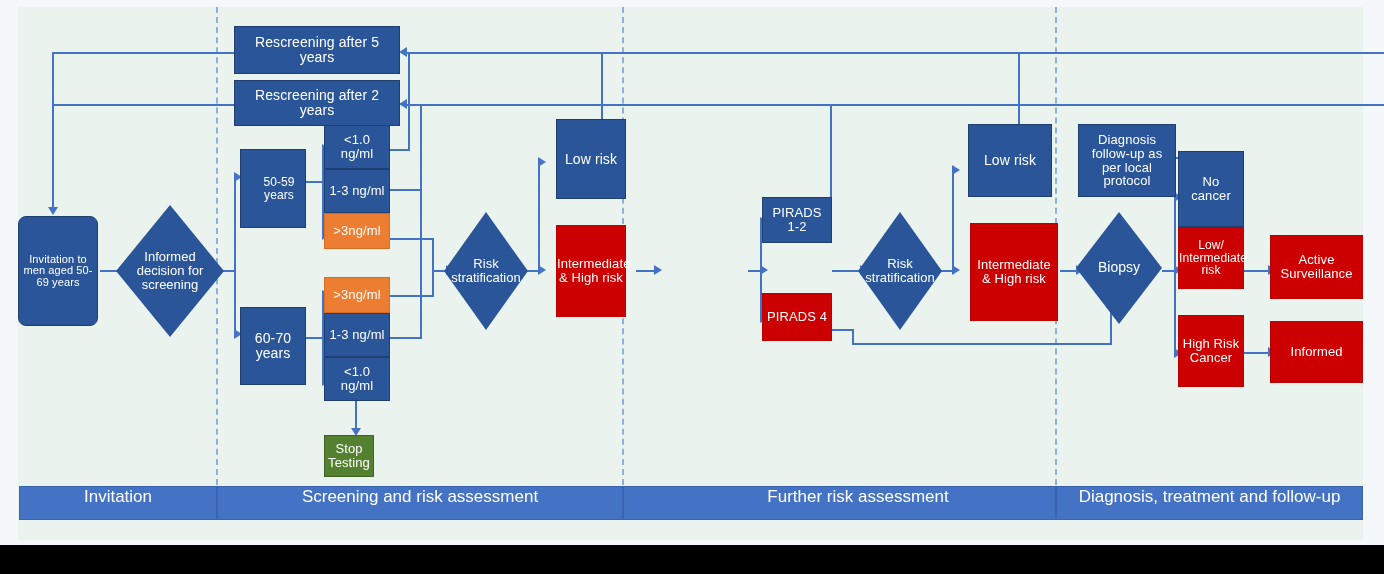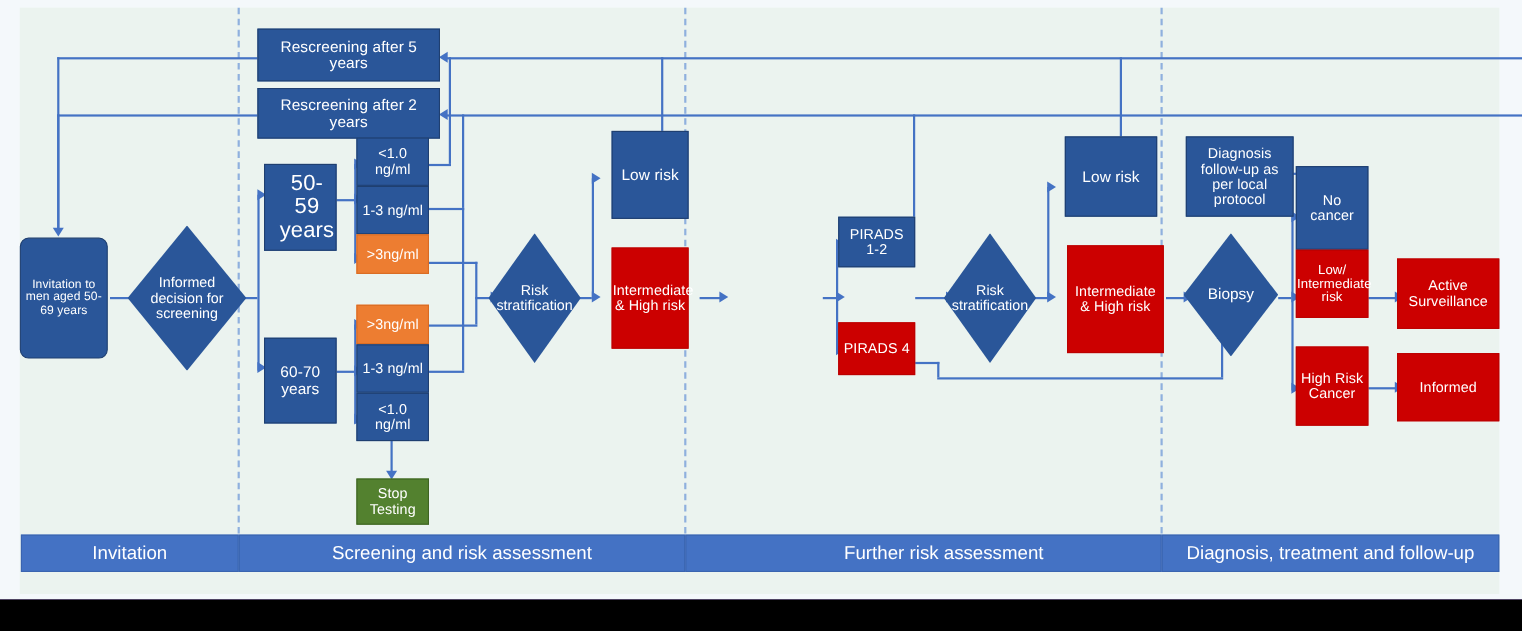--- a/index.html
+++ b/index.html
@@ -40,21 +40,21 @@
   .arw-r{border-top:5px solid transparent;border-bottom:5px solid transparent;border-left:8px solid #4472c4;}
   .arw-l{border-top:5px solid transparent;border-bottom:5px solid transparent;border-right:8px solid #4472c4;}
   .arw-d{border-left:5px solid transparent;border-right:5px solid transparent;border-top:8px solid #4472c4;}
   .arw-u{border-left:5px solid transparent;border-right:5px solid transparent;border-bottom:8px solid #4472c4;}
 
   
   .sep{position:absolute;width:0;border-left:2px dashed #8fb0de;}
 
   
   .phase{position:absolute;box-sizing:border-box;height:34px;background:#4472c4;
-         border:1px solid #3a64b0;display:flex;align-items:center;justify-content:center;
+         border:1px solid #3a64b0;display:flex;justify-content:center;
          color:#ffffff;font-size:17px;}
 </style>
 </head>
 <body>
 
 <div id="shot">
   <div id="page"></div>
   <div id="blackstrip"></div>
 
   <div id="canvas">
@@ -181,21 +181,21 @@
       <span>Invitation to men aged 50-69 years</span>
     </div>
 
     <div class="diamond" style="left:98px;top:198px;width:108px;height:132px;">
       <div class="dshape"></div>
       <div class="dtext" style="font-size:13px;padding:0 14px;box-sizing:border-box;">
         <span>Informed decision for screening</span>
       </div>
     </div>
 
-    <div class="node blue" style="left:222px;top:142px;width:66px;height:79px;font-size:20px;padding-left:12px;">
+    <div class="node blue" style="left:222px;top:142px;width:66px;height:79px;font-size:12px;padding-left:12px;">
       <span>50-59 years</span>
     </div>
 
     <div class="node blue" style="left:222px;top:300px;width:66px;height:78px;font-size:14px;">
       <span>60-70 years</span>
     </div>
 
     <div class="node blue" style="left:306px;top:118px;width:66px;height:44px;font-size:13px;">
       <span>&lt;1.0 ng/ml</span>
     </div>
@@ -213,21 +213,21 @@
     </div>
 
     <div class="node blue" style="left:306px;top:306px;width:66px;height:44px;font-size:13px;">
       <span>1-3 ng/ml</span>
     </div>
 
     <div class="node blue" style="left:306px;top:350px;width:66px;height:44px;font-size:13px;">
       <span>&lt;1.0 ng/ml</span>
     </div>
 
-    <div class="node green" style="left:306px;top:428px;width:66px;height:42px;font-size:13px;">
+    <div class="node green" style="left:306px;top:428px;width:50px;height:42px;font-size:13px;">
       <span>Stop Testing</span>
     </div>
 
     <div class="diamond" style="left:426px;top:205px;width:84px;height:118px;">
       <div class="dshape"></div>
       <div class="dtext" style="font-size:13px;padding:0 10px;box-sizing:border-box;">
         <span>Risk stratification</span>
       </div>
     </div>
 

